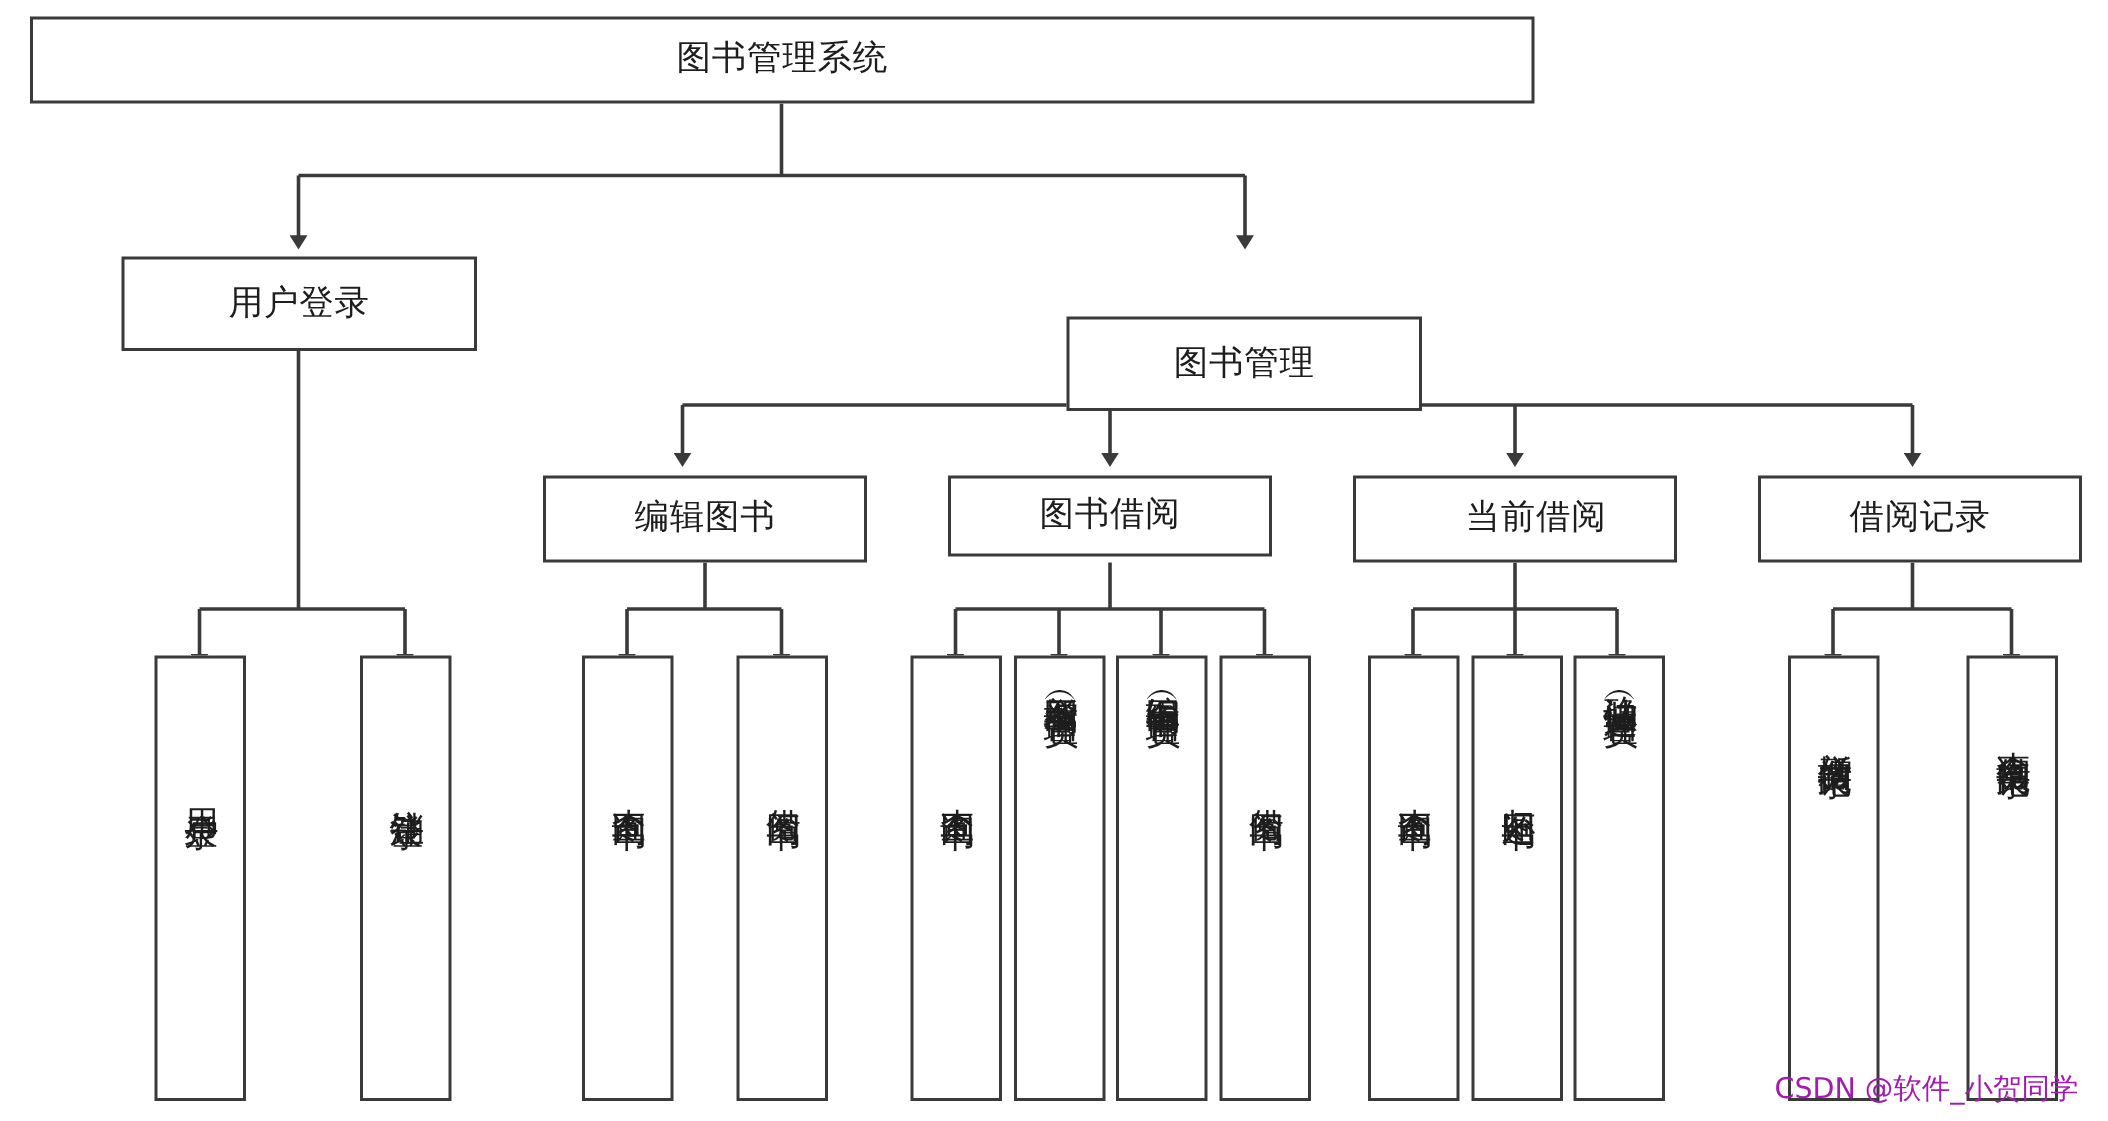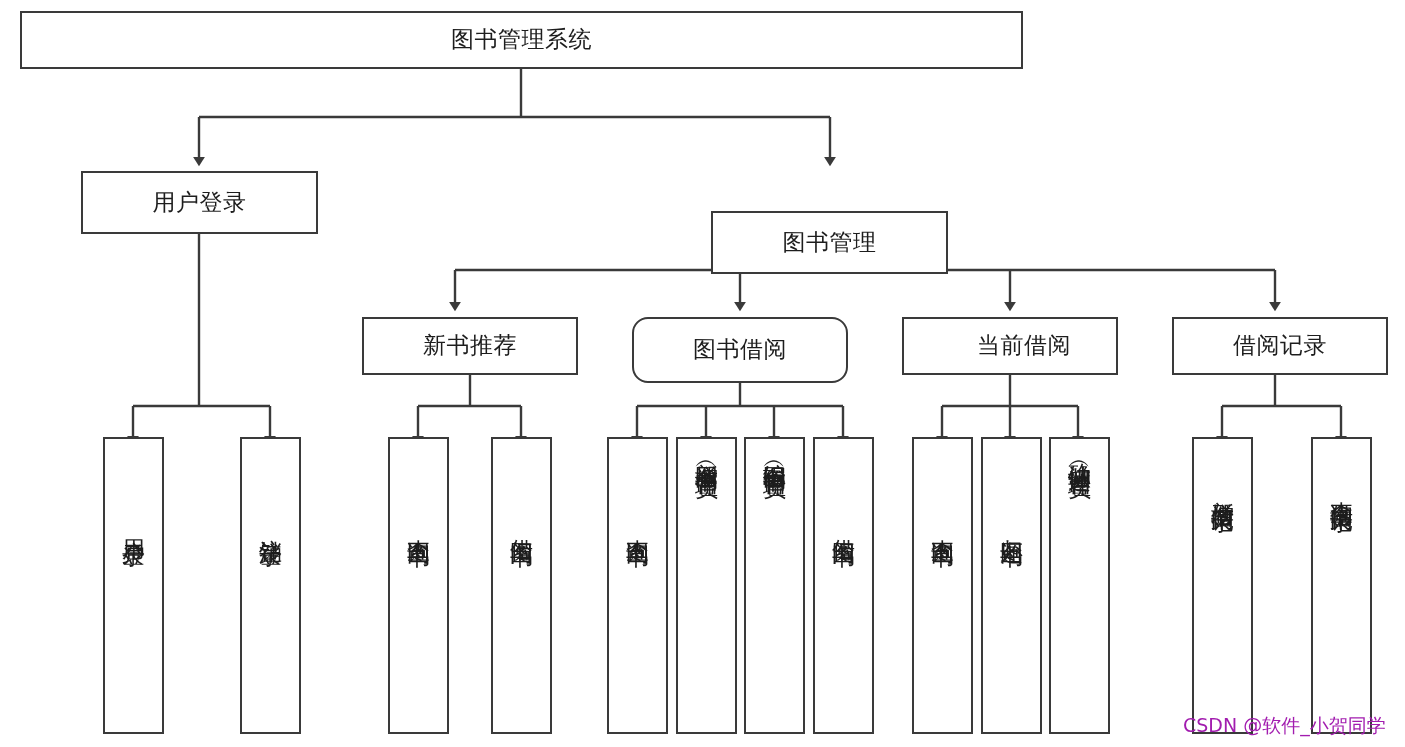--- a/index.html
+++ b/index.html
@@ -134,24 +134,24 @@
 
   <div class="node horiz" style="left:81px; top:171px; width:237px; height:63px;">
     <span class="label">用户登录</span>
   </div>
 
   <div class="node horiz" style="left:711px; top:171px; width:237px; height:63px;margin-top:40px;">
     <span class="label">图书管理</span>
   </div>
 
   <div class="node horiz" style="left:362px; top:317px; width:216px; height:58px;">
-    <span class="label">新书推荐</span>
-  </div>
-
-  <div class="node horiz" style="left:632px; top:317px; width:216px; height:66px;border-radius:16px;">
+    <span class="label">编辑图书</span>
+  </div>
+
+  <div class="node horiz" style="left:632px; top:317px; width:216px; height:54px;">
     <span class="label">图书借阅</span>
   </div>
 
   <div class="node horiz" style="left:902px; top:317px; width:216px; height:58px;padding-left:28px;">
     <span class="label">当前借阅</span>
   </div>
 
   <div class="node horiz" style="left:1172px; top:317px; width:216px; height:58px;">
     <span class="label">借阅记录</span>
   </div>

